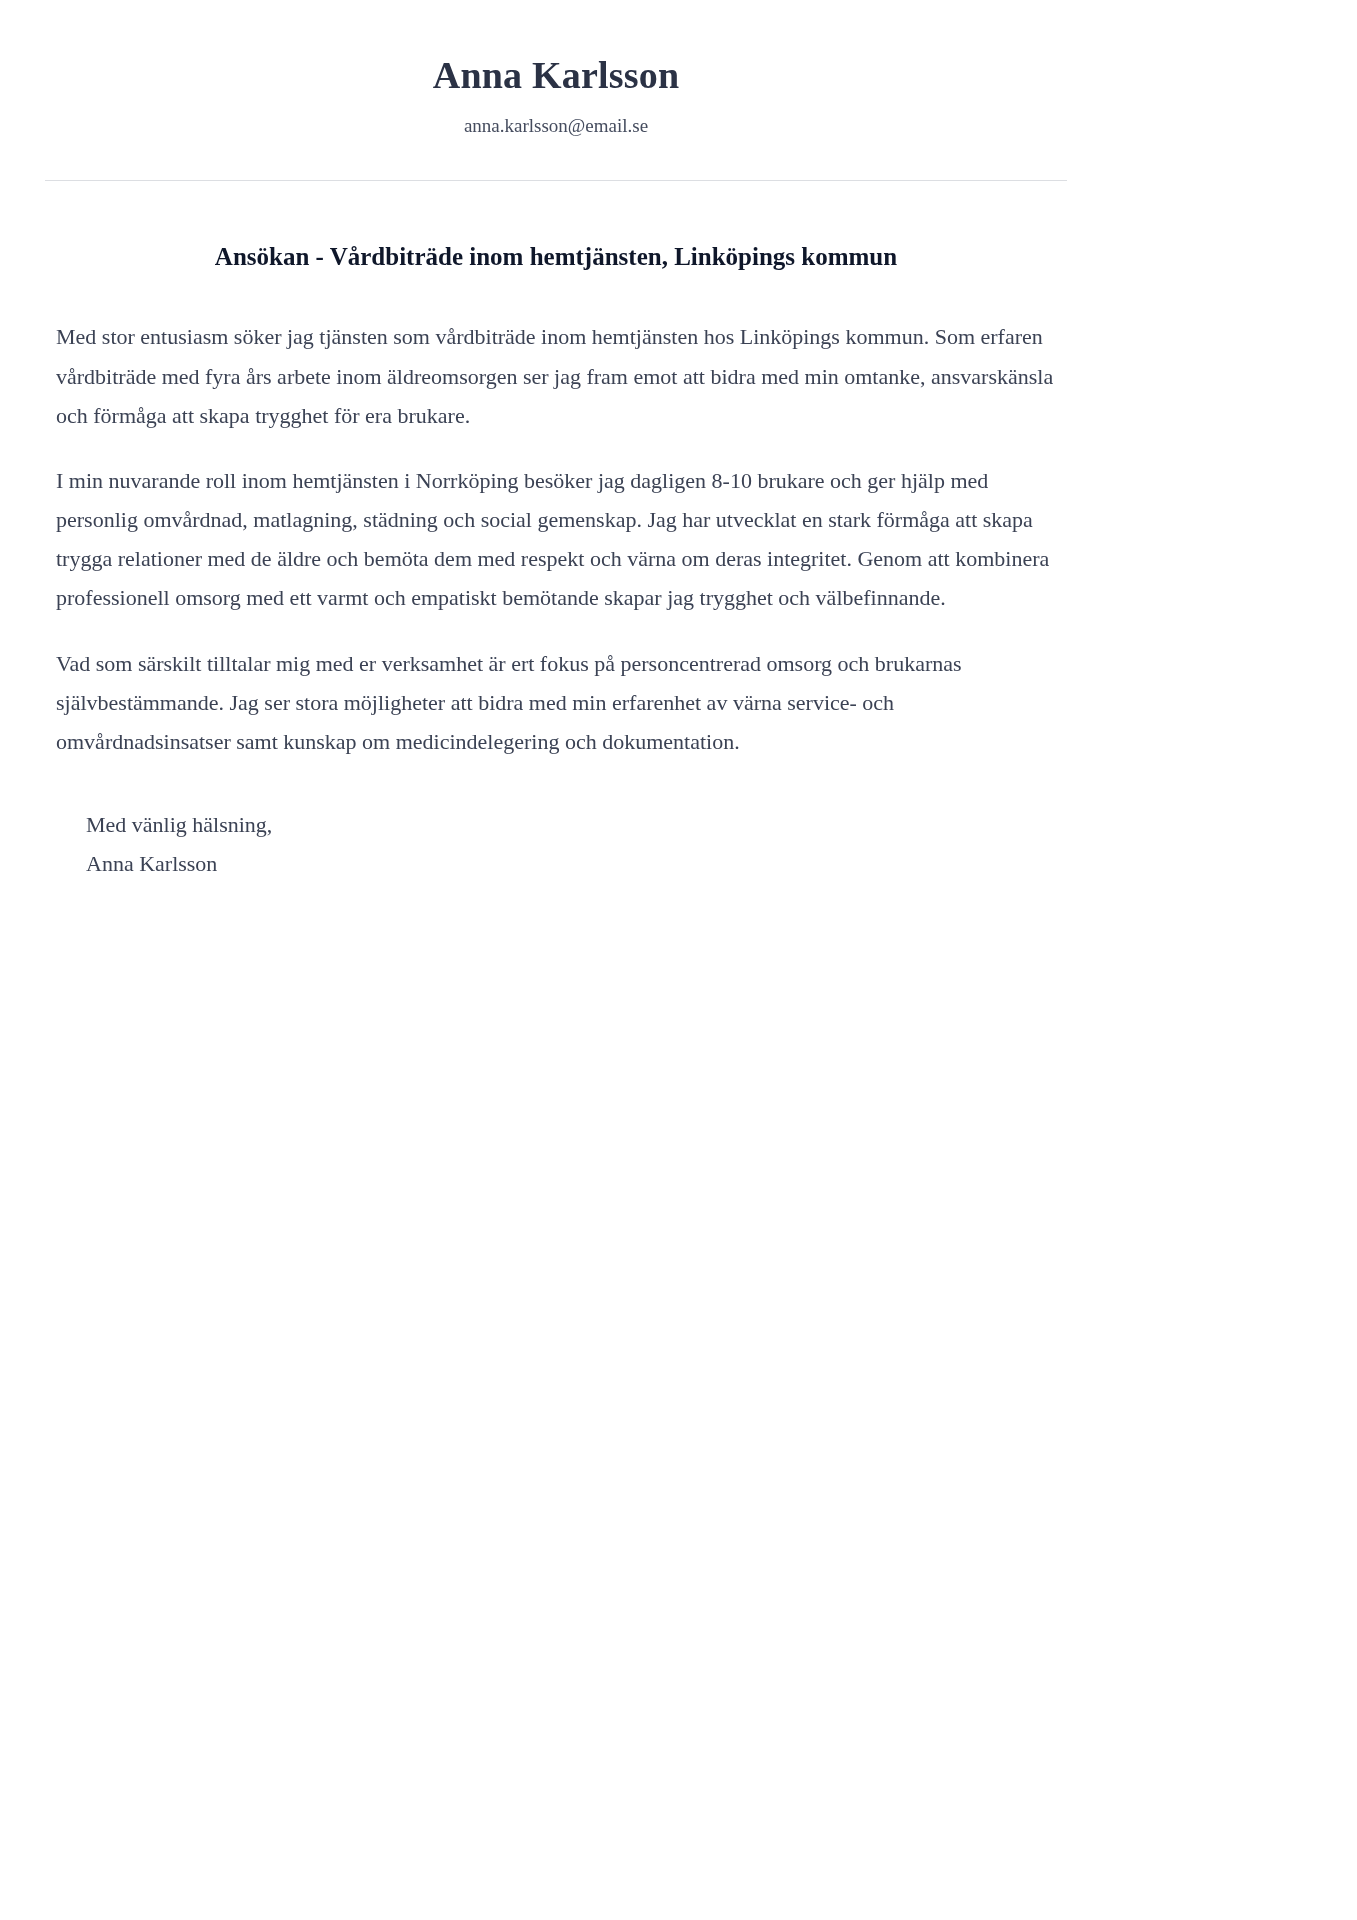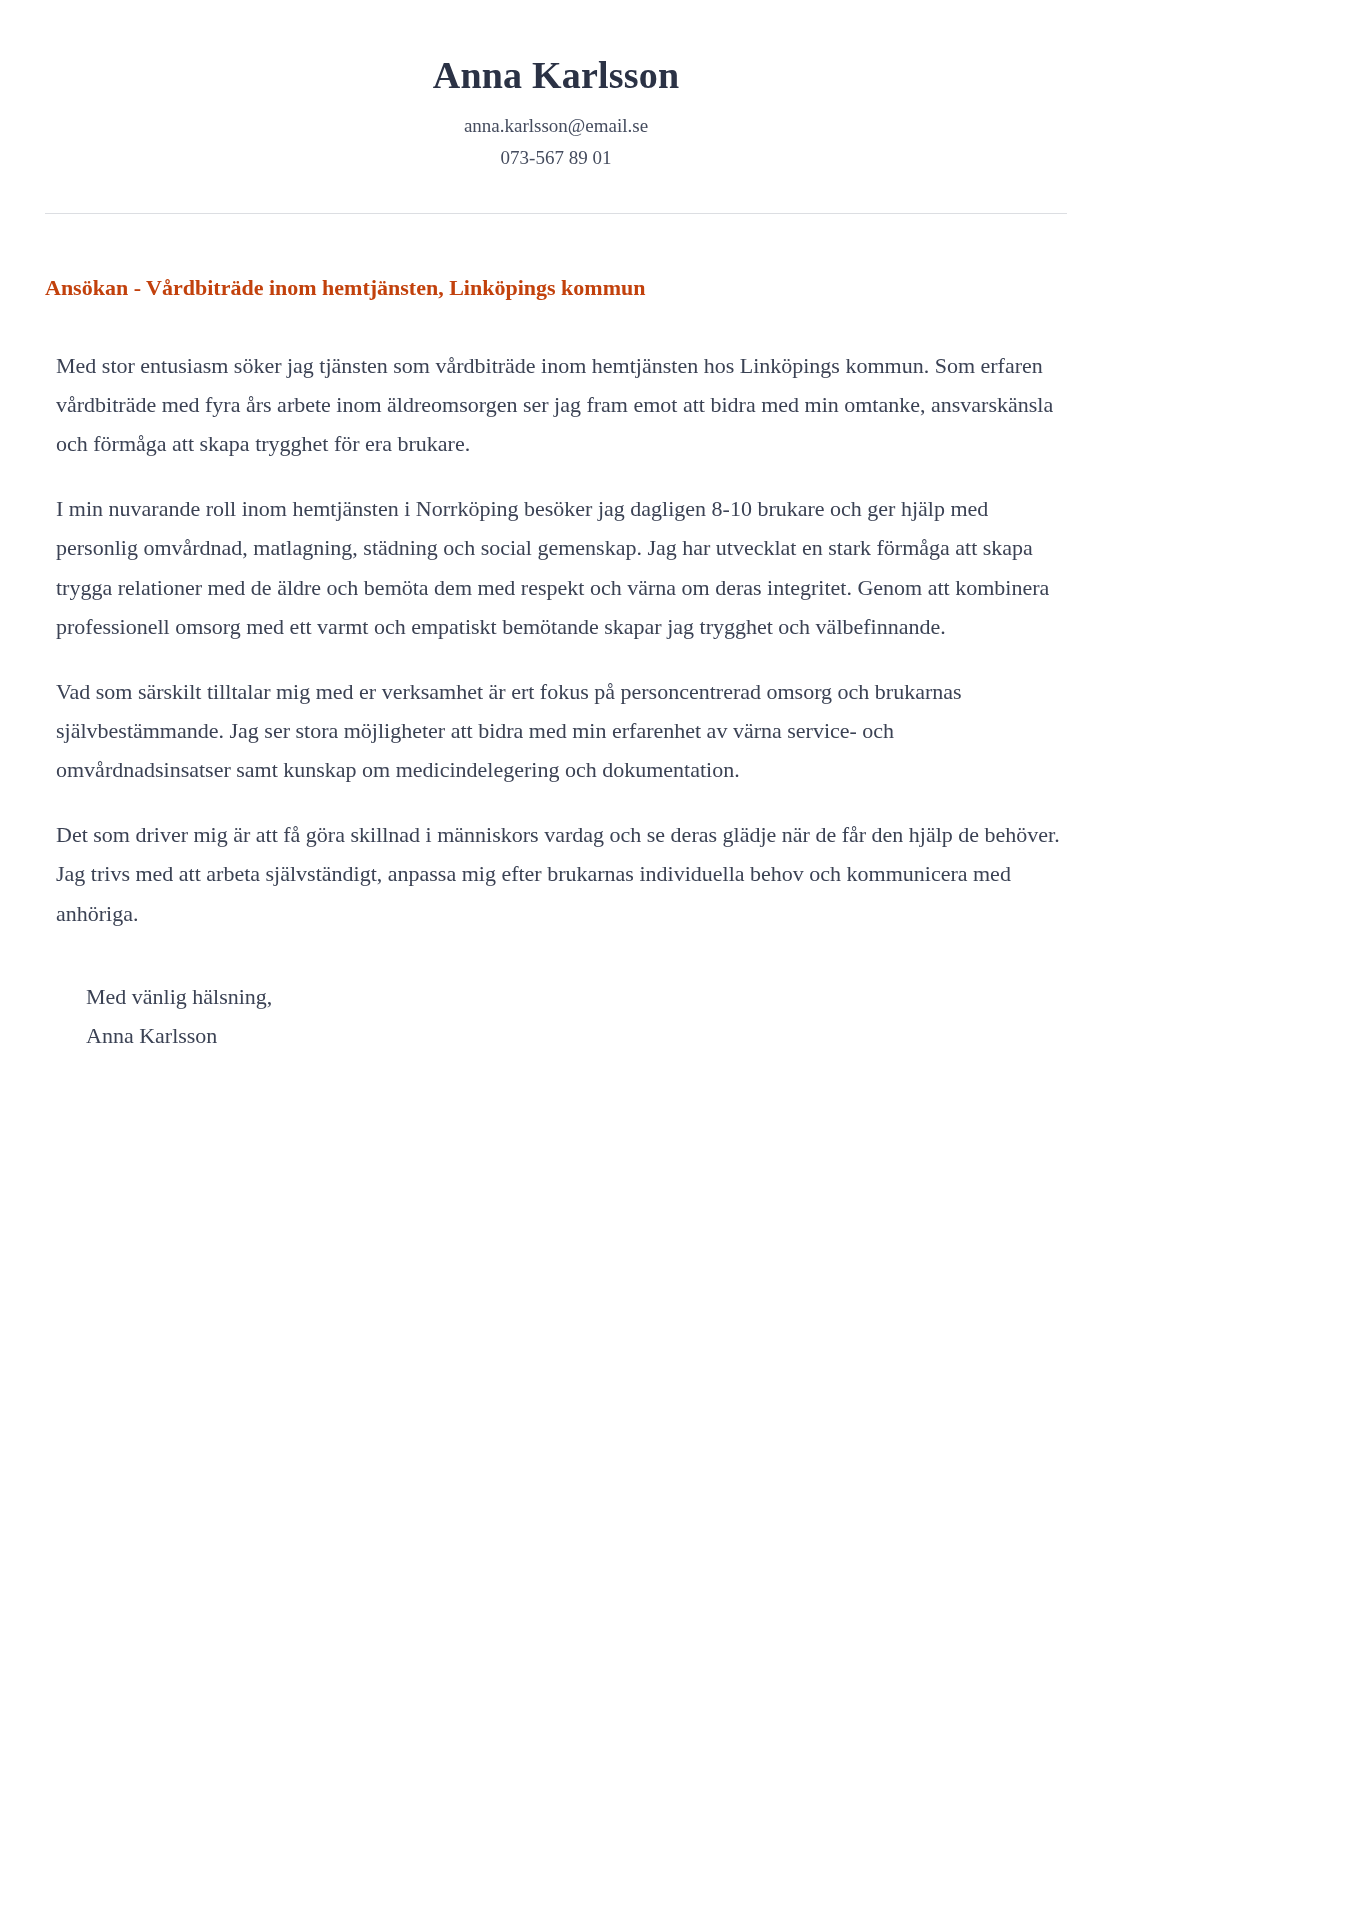--- a/index.html
+++ b/index.html
@@ -62,25 +62,26 @@
     width: 100%;
     height: 0;
   }
 
   
   .letter-body {
     margin-top: 58px;
   }
 
   .subject-line {
-    font-size: 22px;
+    font-size: 25px;
     font-weight: bold;
-    color: #c2410c;
+    color: #0f172a;
     line-height: 1.45;
     margin: 0 0 42px 0;
+    text-align: center;
   }
 
   .paragraph {
     font-size: 22px;
     line-height: 1.78;
     color: #3b4254;
     margin: 0 0 26px 11px;
     text-align: left;
   }
 
@@ -97,35 +98,33 @@
 </style>
 </head>
 <body>
 
 <div class="page">
   <div class="sheet">
 
     <header class="letter-header">
       <h1 class="candidate-name">Anna Karlsson</h1>
       <p class="contact-line">anna.karlsson@email.se</p>
-      <p class="contact-line">073-567 89 01</p>
       <hr class="header-rule">
     </header>
 
     <main class="letter-body">
 
       <h2 class="subject-line">Ansökan - Vårdbiträde inom hemtjänsten, Linköpings kommun</h2>
 
       <p class="paragraph">Med stor entusiasm söker jag tjänsten som vårdbiträde inom hemtjänsten hos Linköpings kommun. Som erfaren vårdbiträde med fyra års arbete inom äldreomsorgen ser jag fram emot att bidra med min omtanke, ansvarskänsla och förmåga att skapa trygghet för era brukare.</p>
 
       <p class="paragraph">I min nuvarande roll inom hemtjänsten i Norrköping besöker jag dagligen 8-10 brukare och ger hjälp med personlig omvårdnad, matlagning, städning och social gemenskap. Jag har utvecklat en stark förmåga att skapa trygga relationer med de äldre och bemöta dem med respekt och värna om deras integritet. Genom att kombinera professionell omsorg med ett varmt och empatiskt bemötande skapar jag trygghet och välbefinnande.</p>
 
       <p class="paragraph">Vad som särskilt tilltalar mig med er verksamhet är ert fokus på personcentrerad omsorg och brukarnas självbestämmande. Jag ser stora möjligheter att bidra med min erfarenhet av värna service- och omvårdnadsinsatser samt kunskap om medicindelegering och dokumentation.</p>
 
-      <p class="paragraph">Det som driver mig är att få göra skillnad i människors vardag och se deras glädje när de får den hjälp de behöver. Jag trivs med att arbeta självständigt, anpassa mig efter brukarnas individuella behov och kommunicera med anhöriga.</p>
 
 
       <div class="signoff">
         <span class="signoff-line">Med vänlig hälsning,</span>
         <span class="signoff-line">Anna Karlsson</span>
       </div>
 
     </main>
   </div>
 </div>

